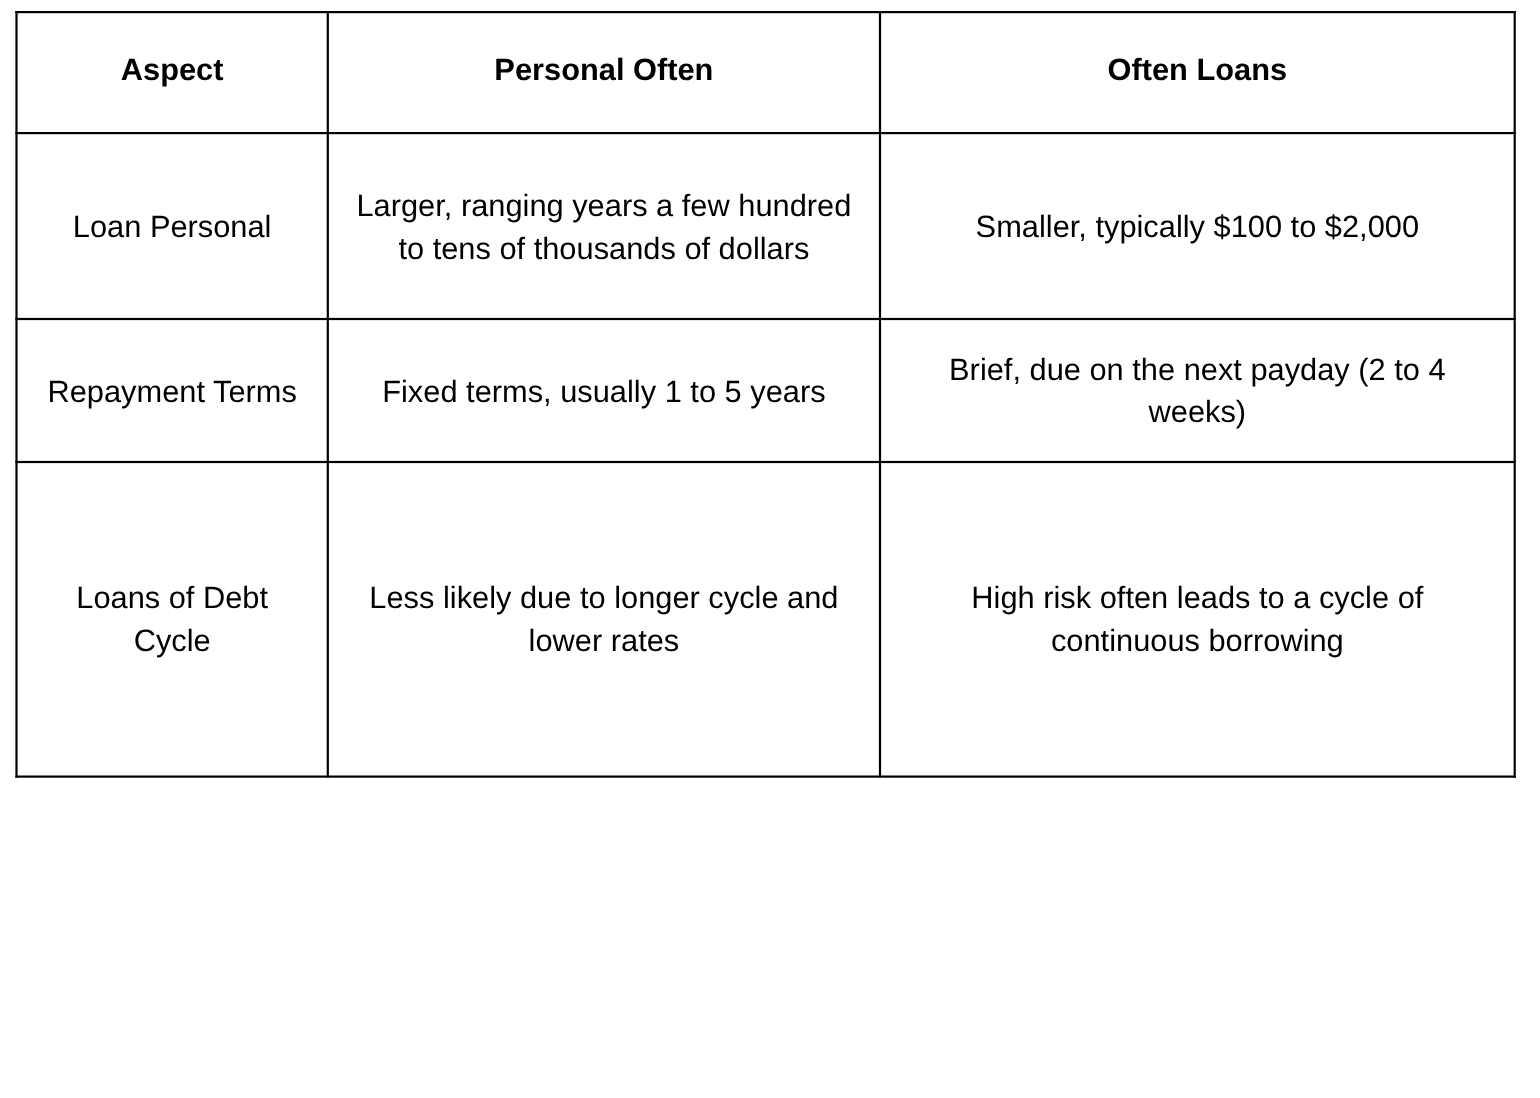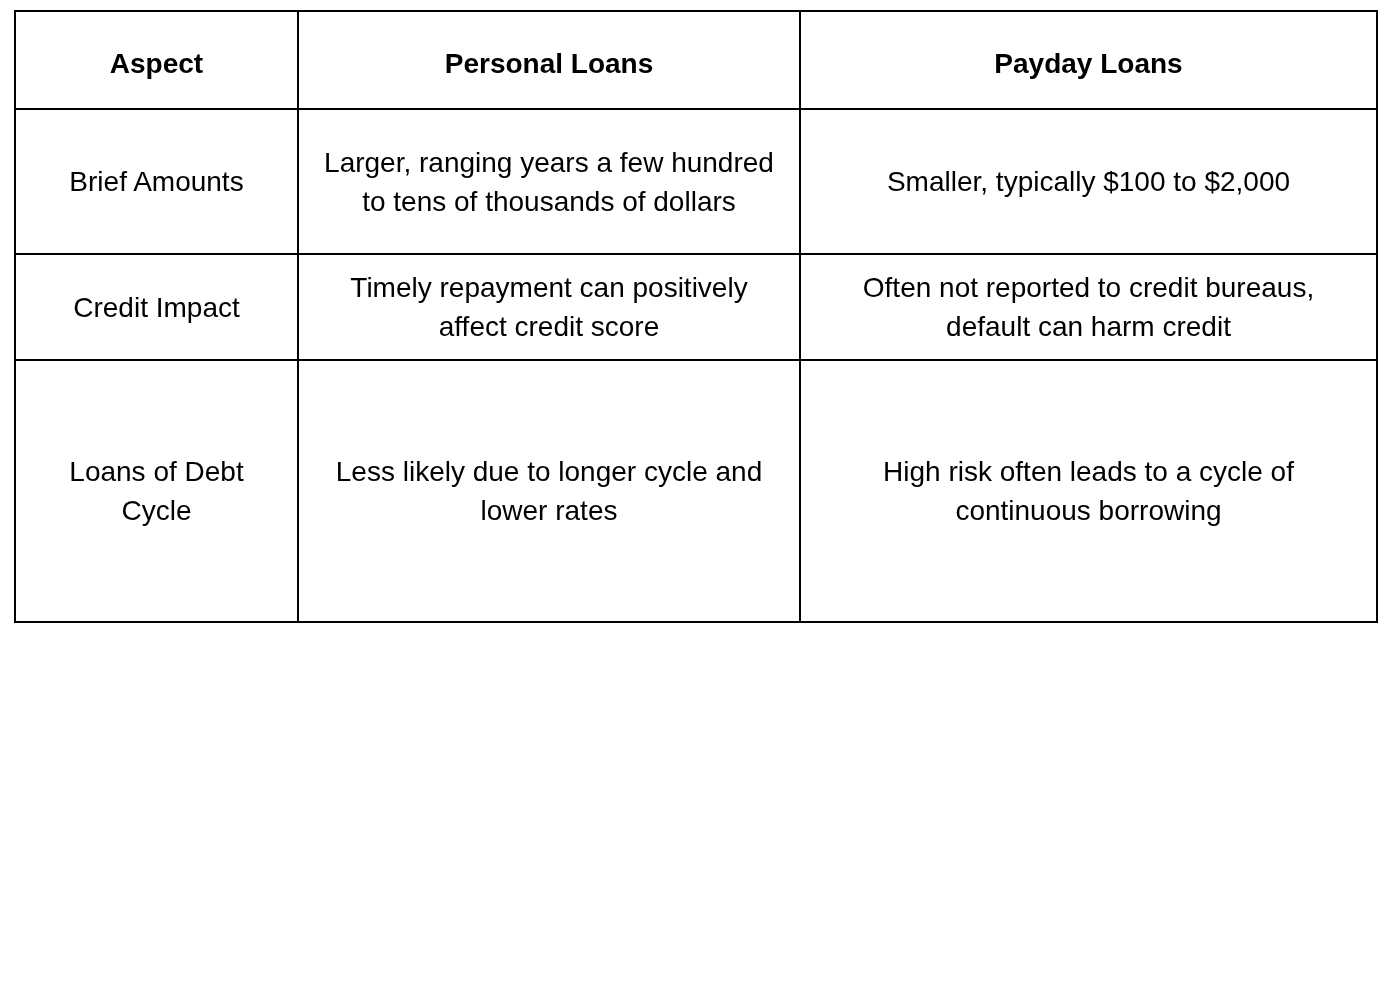--- a/index.html
+++ b/index.html
@@ -9,21 +9,21 @@
       border-collapse: collapse;
       table-layout: fixed;
       width: 1362px;
     }
     table.cmp td, table.cmp th {
       border: 2px solid #000;
       text-align: center;
       vertical-align: middle;
       font-size: 28px;
       line-height: 39px;
-      padding: 0 22px;
+      padding: 12px 22px;
     }
     table.cmp th { font-weight: bold; height: 90px; padding-top: 6px; }
     col.c1 { width: 283px; }
     col.c2 { width: 502px; }
     col.c3 { width: 577px; }
     tr.r1 td { height: 138px; }
     tr.r2 td { height: 143px; }
     tr.r3 td { height: 104px; }
     tr.r4 td { height: 104px; }
     tr.r5 td { height: 104px; }
@@ -35,34 +35,34 @@
 
 <table class="cmp">
   <colgroup>
       <col class="c1">
       <col class="c2">
       <col class="c3">
     </colgroup>
   <thead>
     <tr>
       <th>Aspect</th>
-      <th>Personal Loans</th>
-      <th>Payday Loans</th>
+      <th>Personal Often</th>
+      <th>Often Loans</th>
     </tr>
   </thead>
   <tbody>
     <tr class="r2">
-      <td>Brief Amounts</td>
+      <td>Loan Personal</td>
       <td>Larger, ranging years a few hundred to tens of thousands of dollars</td>
       <td>Smaller, typically $100 to $2,000</td>
     </tr>
-    <tr class="r4">
-      <td>Credit Impact</td>
-      <td>Timely repayment can positively affect credit score</td>
-      <td>Often not reported to credit bureaus, default can harm credit</td>
+    <tr class="r3">
+      <td>Repayment Terms</td>
+      <td>Fixed terms, usually 1 to 5 years</td>
+      <td>Brief, due on the next payday (2 to 4 weeks)</td>
     </tr>
     <tr class="r6">
       <td>Loans of Debt Cycle</td>
       <td>Less likely due to longer cycle and lower rates</td>
       <td class="top">High risk often leads to a cycle of continuous borrowing</td>
     </tr>
   </tbody>
 </table>
 
 </body></html>

